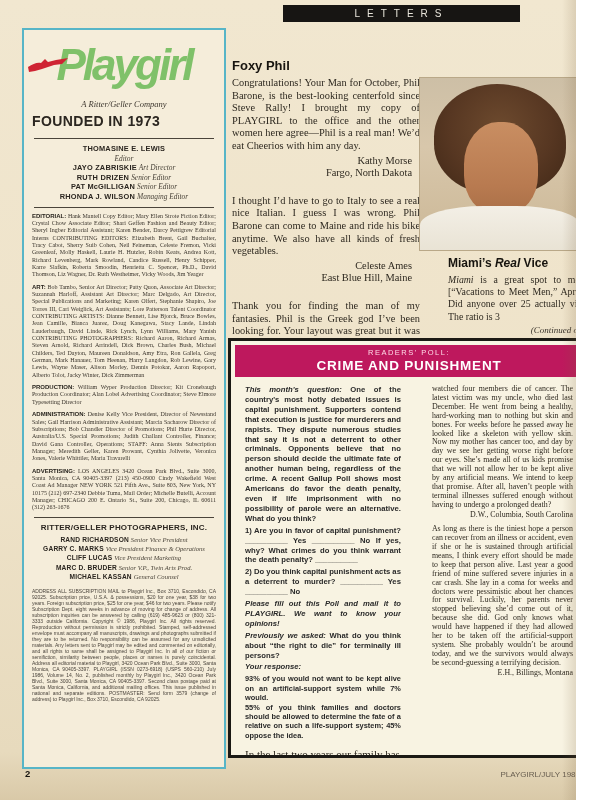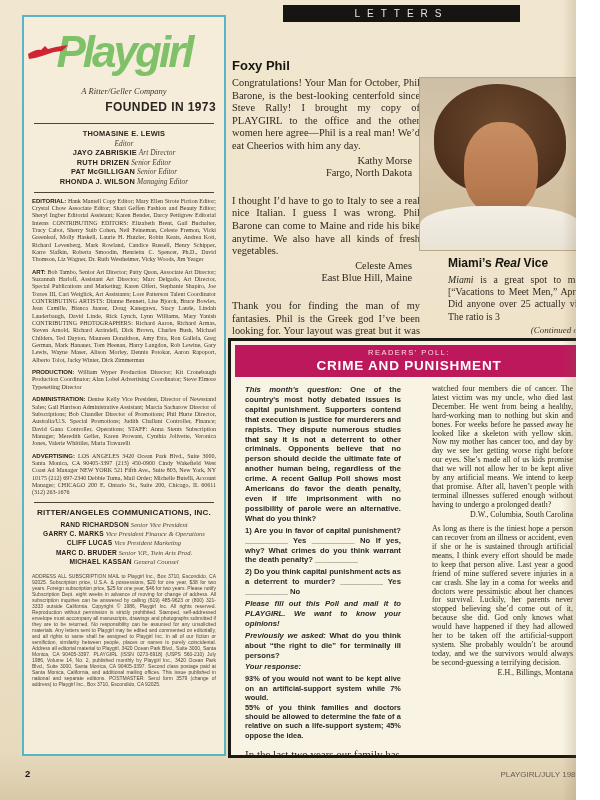--- a/index.html
+++ b/index.html
@@ -7,27 +7,27 @@
     position:relative;width:576px;height:800px;overflow:hidden;
     background:linear-gradient(180deg,#f1e7d0 0%,#eee2c8 60%,#e7dabd 94%,#d9c9a8 100%);
     font-family:"Liberation Sans",sans-serif;color:#2b2620;
   }
   .page::after{content:"";position:absolute;top:0;right:0;width:14px;height:100%;
     background:linear-gradient(90deg,rgba(0,0,0,0) 0%,rgba(120,95,60,.18) 100%);pointer-events:none;}
   
   .letters-bar{position:absolute;left:283px;top:5px;width:237px;height:17px;background:#171513;
     color:#e9e5db;font-size:10px;letter-spacing:7px;text-align:center;line-height:18px;}
   
-  .masthead{position:absolute;left:22px;top:15px;width:204px;height:741px;box-sizing:border-box;
+  .masthead{position:absolute;left:22px;top:28px;width:204px;height:741px;box-sizing:border-box;
     border:2px solid #57b5c7;background:#f5edda;padding:6px 8px 4px;overflow:hidden;}
   .logo-row{position:relative;height:58px;text-align:center;}
   .logo-text{font-size:44px;font-weight:bold;font-style:italic;letter-spacing:-3px;color:#7fc169;line-height:58px;}
   .panther{position:absolute;left:-6px;top:20px;}
   .company{font-family:"Liberation Serif",serif;font-style:italic;font-size:8.5px;text-align:center;margin-top:5px;color:#3c362e;}
-  .founded{font-size:12px;font-weight:bold;text-align:right;margin-top:4px;letter-spacing:.4px;}
+  .founded{font-size:14px;font-weight:bold;text-align:left;margin-top:4px;letter-spacing:.4px;}
   .mast-rule{border:0;border-top:1px solid #4a443a;margin:9px 2px 5px;}
   .mast-rule.tight{margin:5px 2px 5px;}
   .editors{text-align:center;font-size:7.4px;line-height:9.6px;}
   .ed-name{font-weight:bold;letter-spacing:.2px;}
   .ed-title{font-family:"Liberation Serif",serif;font-style:italic;color:#4a443a;}
   .mast-sections{font-family:"Liberation Serif",serif;font-size:6px;line-height:7.35px;text-align:justify;color:#3a342c;}
   .mast-sections p{margin:0 0 5px;}
   .sec-lead{font-family:"Liberation Sans",sans-serif;font-weight:bold;color:#221e18;}
   .corp{text-align:center;margin-top:2px;}
   .corp-h{font-size:8px;font-weight:bold;letter-spacing:.2px;margin-bottom:3px;}
@@ -107,21 +107,21 @@
     <hr class="mast-rule tight">
     <div class="mast-sections">
       <p><span class="sec-lead">EDITORIAL:</span><span> Hank Mantell Copy Editor; Mary Ellen Strote Fiction Editor; Crystal Chow Associate Editor; Shari Geffen Fashion and Beauty Editor; Sheryl Ingber Editorial Assistant; Karen Bender, Darcy Pettigrew Editorial Interns CONTRIBUTING EDITORS: Elizabeth Brent, Gail Buchalter, Tracy Cabot, Sherry Suib Cohen, Neil Feineman, Celeste Fremon, Vicki Greenleaf, Molly Haskell, Laurie H. Hutzler, Robin Keats, Andrea Kott, Richard Levenberg, Mark Rowland, Candice Russell, Henry Schipper, Karre Slafkin, Roberta Smoodin, Henrietta C. Spencer, Ph.D., David Thomson, Liz Wagner, Dr. Ruth Westheimer, Vicky Woods, Jim Yeager</span></p>
       <p><span class="sec-lead">ART:</span><span> Bob Tambo, Senior Art Director; Patty Quon, Associate Art Director; Suzannah Harloff, Assistant Art Director; Marc Delgado, Art Director, Special Publications and Marketing; Karen Olfert, Stephanie Shapiro, Joe Torres III, Cari Weiglick, Art Assistants; Lore Patterson Talent Coordinator CONTRIBUTING ARTISTS: Dianne Bennett, Lise Bjorck, Bruce Bowles, Jean Camille, Bianca Juarez, Doug Kanegawa, Stacy Lande, Lindah Lauderbaugh, David Linde, Rick Lynch, Lynn Williams, Mary Yanish CONTRIBUTING PHOTOGRAPHERS: Richard Aaron, Richard Armas, Steven Arnold, Richard Arrindell, Dick Brown, Charles Bush, Michael Childers, Ted Dayton, Maureen Donaldson, Amy Etra, Ron Gallela, Greg German, Mark Hanauer, Tom Heenan, Harry Langdon, Rob Lewine, Gary Lewis, Wayne Maser, Alison Morley, Dennis Potokar, Aaron Rapoport, Alberto Tolot, Jacky Winter, Dick Zimmerman</span></p>
       <p><span class="sec-lead">PRODUCTION:</span><span> William Wyper Production Director; Kit Cronebaugh Production Coordinator; Alan Lobel Advertising Coordinator; Steve Elmore Typesetting Director</span></p>
       <p><span class="sec-lead">ADMINISTRATION:</span><span> Denise Kelly Vice President, Director of Newsstand Sales; Gail Harrison Administrative Assistant; Marcia Sacharow Director of Subscriptions; Bob Chandler Director of Promotions; Phil Hurte Director, Australia/U.S. Special Promotions; Judith Challant Controller, Finance; David Gana Controller, Operations; STAFF: Anna Sients Subscription Manager; Meredith Geller, Karen Prowant, Cynthia Jolivette, Veronica Jones, Valerie Whittiler, Maria Travarelli</span></p>
       <p><span class="sec-lead">ADVERTISING:</span><span> LOS ANGELES 3420 Ocean Park Blvd., Suite 3000, Santa Monica, CA 90405-3397 (213) 450-0900 Cindy Wakefield West Coast Ad Manager NEW YORK 521 Fifth Ave., Suite 803, New York, NY 10175 (212) 697-2340 Debbie Tuma, Mail Order; Michelle Butelli, Account Manager; CHICAGO 200 E. Ontario St., Suite 200, Chicago, IL 60611 (312) 263-1676</span></p>
     </div>
     <hr class="mast-rule tight">
     <div class="corp">
-      <div class="corp-h">RITTER/ANGELES COMMUNICATIONS, INC.</div>
+      <div class="corp-h">RITTER/GELLER PHOTOGRAPHERS, INC.</div>
       <div class="corp-row"><span class="ed-name">RAND RICHARDSON</span> <span class="ed-title">Senior Vice President</span></div>
       <div class="corp-row"><span class="ed-name">GARRY C. MARKS</span> <span class="ed-title">Vice President Finance &amp; Operations</span></div>
       <div class="corp-row"><span class="ed-name">CLIFF LUCAS</span> <span class="ed-title">Vice President Marketing</span></div>
       <div class="corp-row"><span class="ed-name">MARC D. BRUDER</span> <span class="ed-title">Senior V.P., Twin Arts Prod.</span></div>
       <div class="corp-row"><span class="ed-name">MICHAEL KASSAN</span> <span class="ed-title">General Counsel</span></div>
     </div>
     <div class="fine-print">
       <span>ADDRESS ALL SUBSCRIPTION MAIL to Playgirl Inc., Box 3710, Escondido, CA 92025. Subscription price, U.S.A. &amp; possessions, $20 for one year, $38 for two years. Foreign subscription price, $25 for one year, $46 for two years. Please notify Subscription Dept. eight weeks in advance of moving for change of address. All subscription inquiries can be answered by calling (619) 485-9623 or (800) 321-3333 outside California.</span><span> Copyright © 1986, Playgirl Inc. All rights reserved. Reproduction without permission is strictly prohibited. Stamped, self-addressed envelope must accompany all manuscripts, drawings and photographs submitted if they are to be returned. No responsibility can be assumed for any unsolicited materials. Any letters sent to Playgirl may be edited and commented on editorially, and all rights to same shall be assigned to Playgirl Inc. In all of our fiction or semifiction, similarity between people, places or names is purely coincidental. Address all editorial material to Playgirl, 3420 Ocean Park Blvd., Suite 3000, Santa Monica, CA 90405-3397. PLAYGIRL (ISSN 0273-6918) (USPS 560-210) July 1986, Volume 14, No. 2, published monthly by Playgirl Inc., 3420 Ocean Park Blvd., Suite 3000, Santa Monica, CA 90405-3397. Second class postage paid at Santa Monica, California, and additional mailing offices. This issue published in national and separate editions.</span><span> POSTMASTER: Send form 3579 (change of address) to Playgirl Inc., Box 3710, Escondido, CA 92025.</span>
     </div>
   </div>

